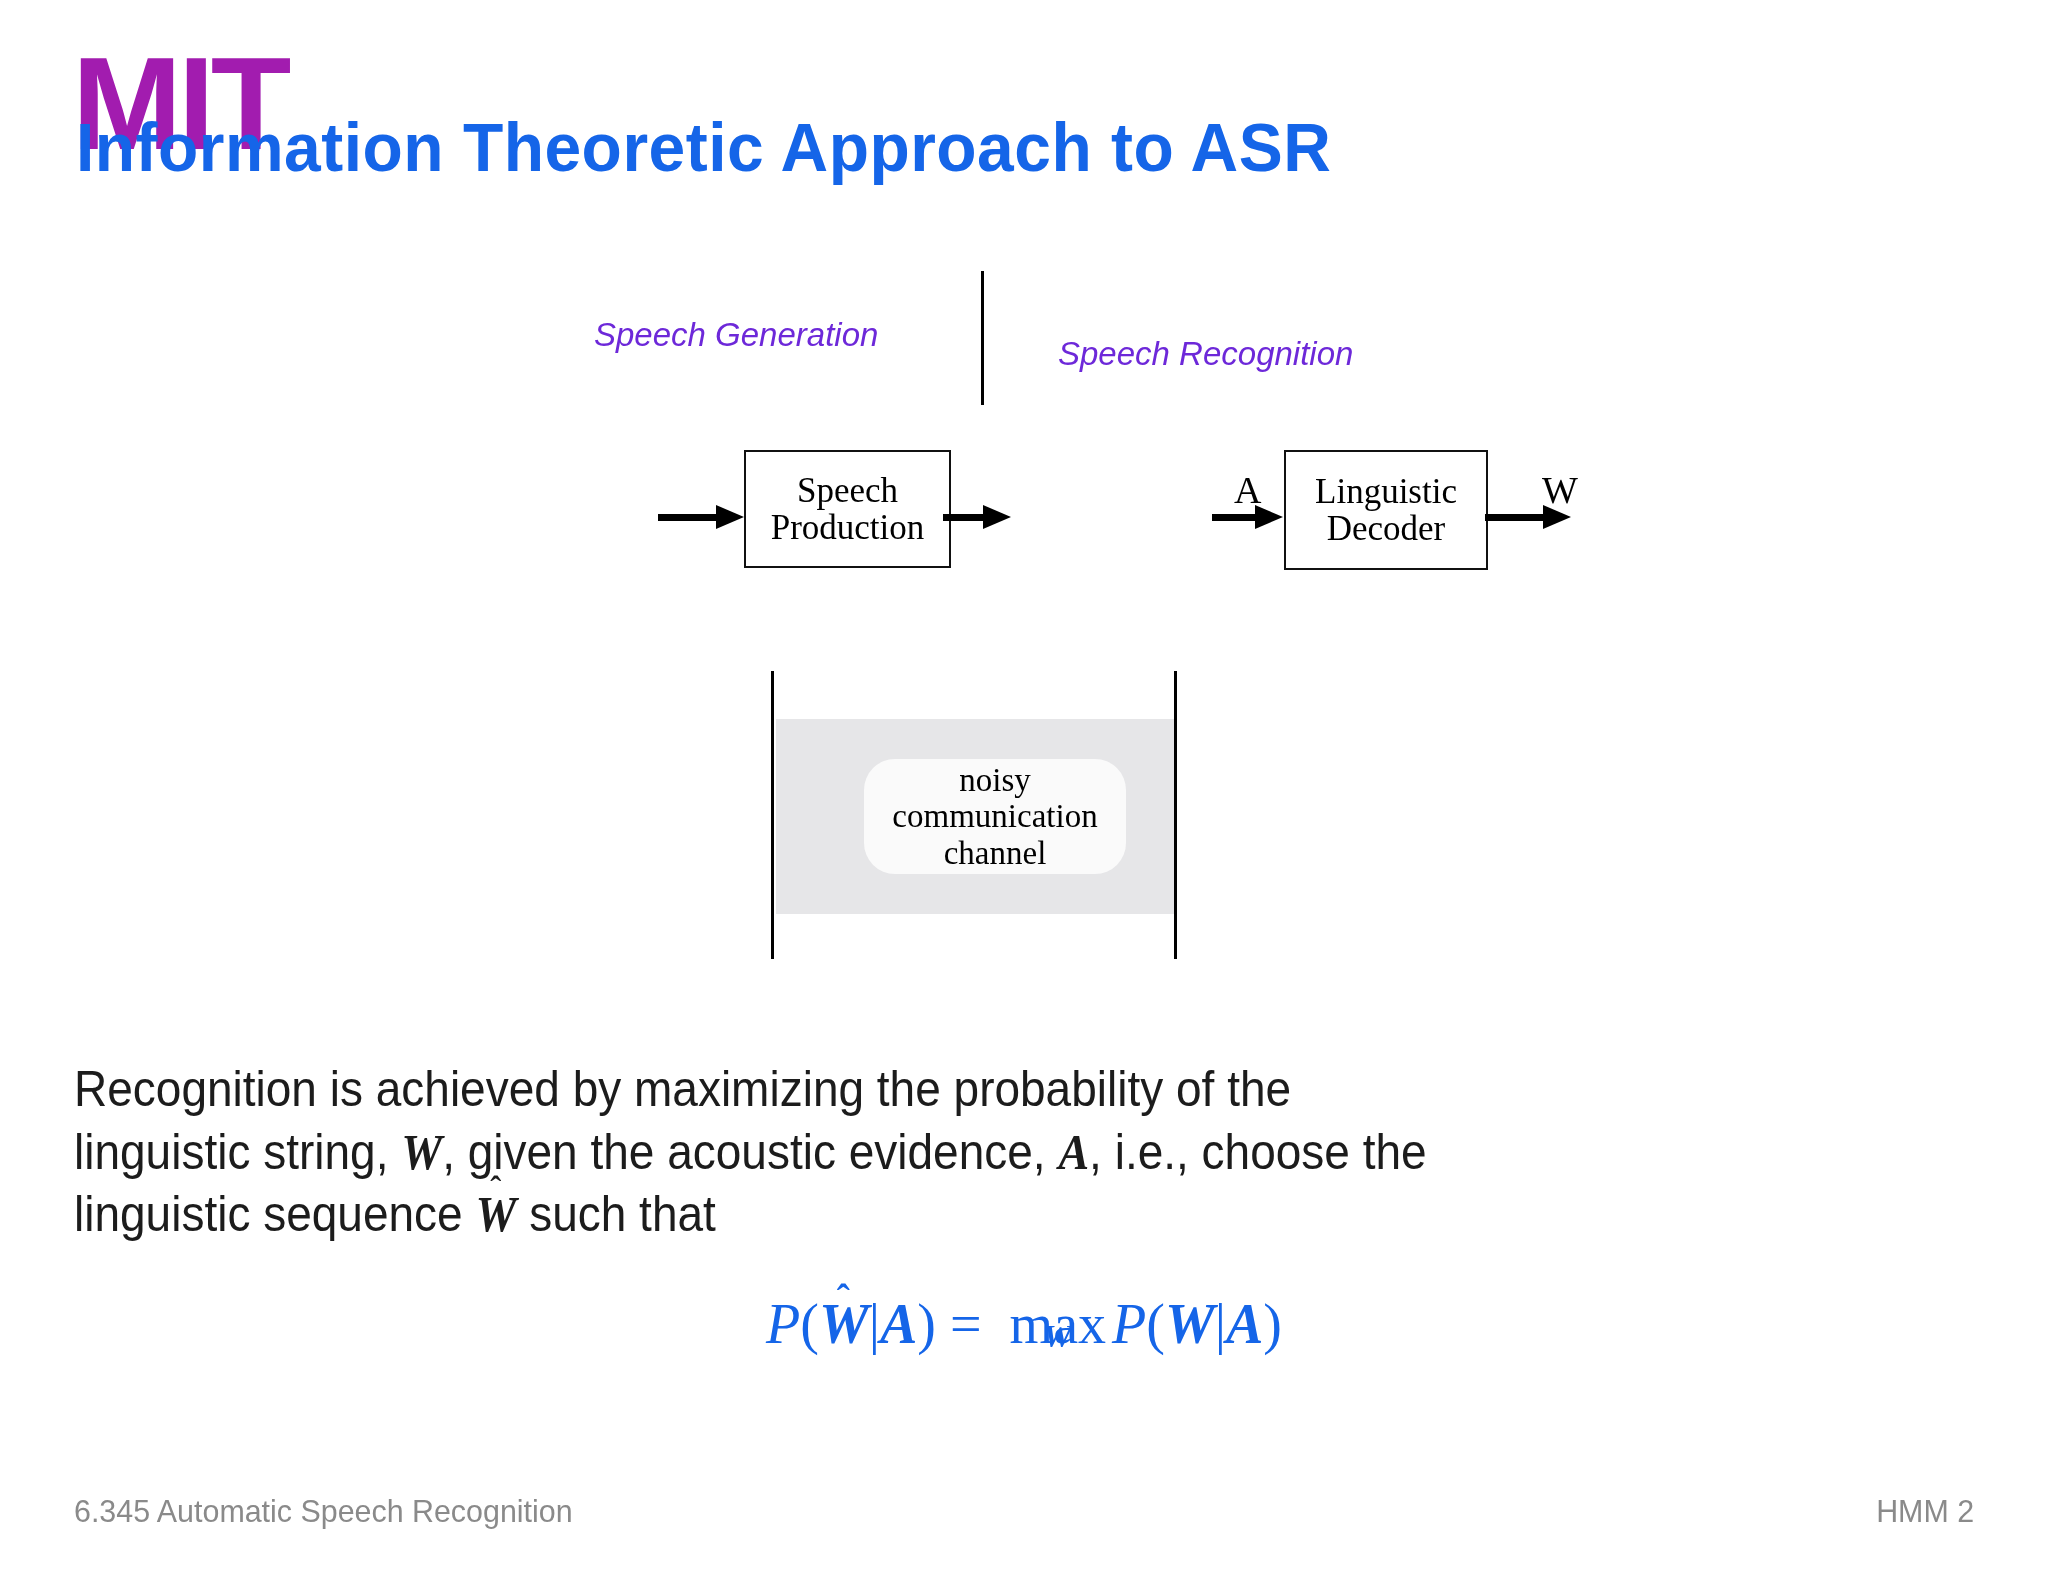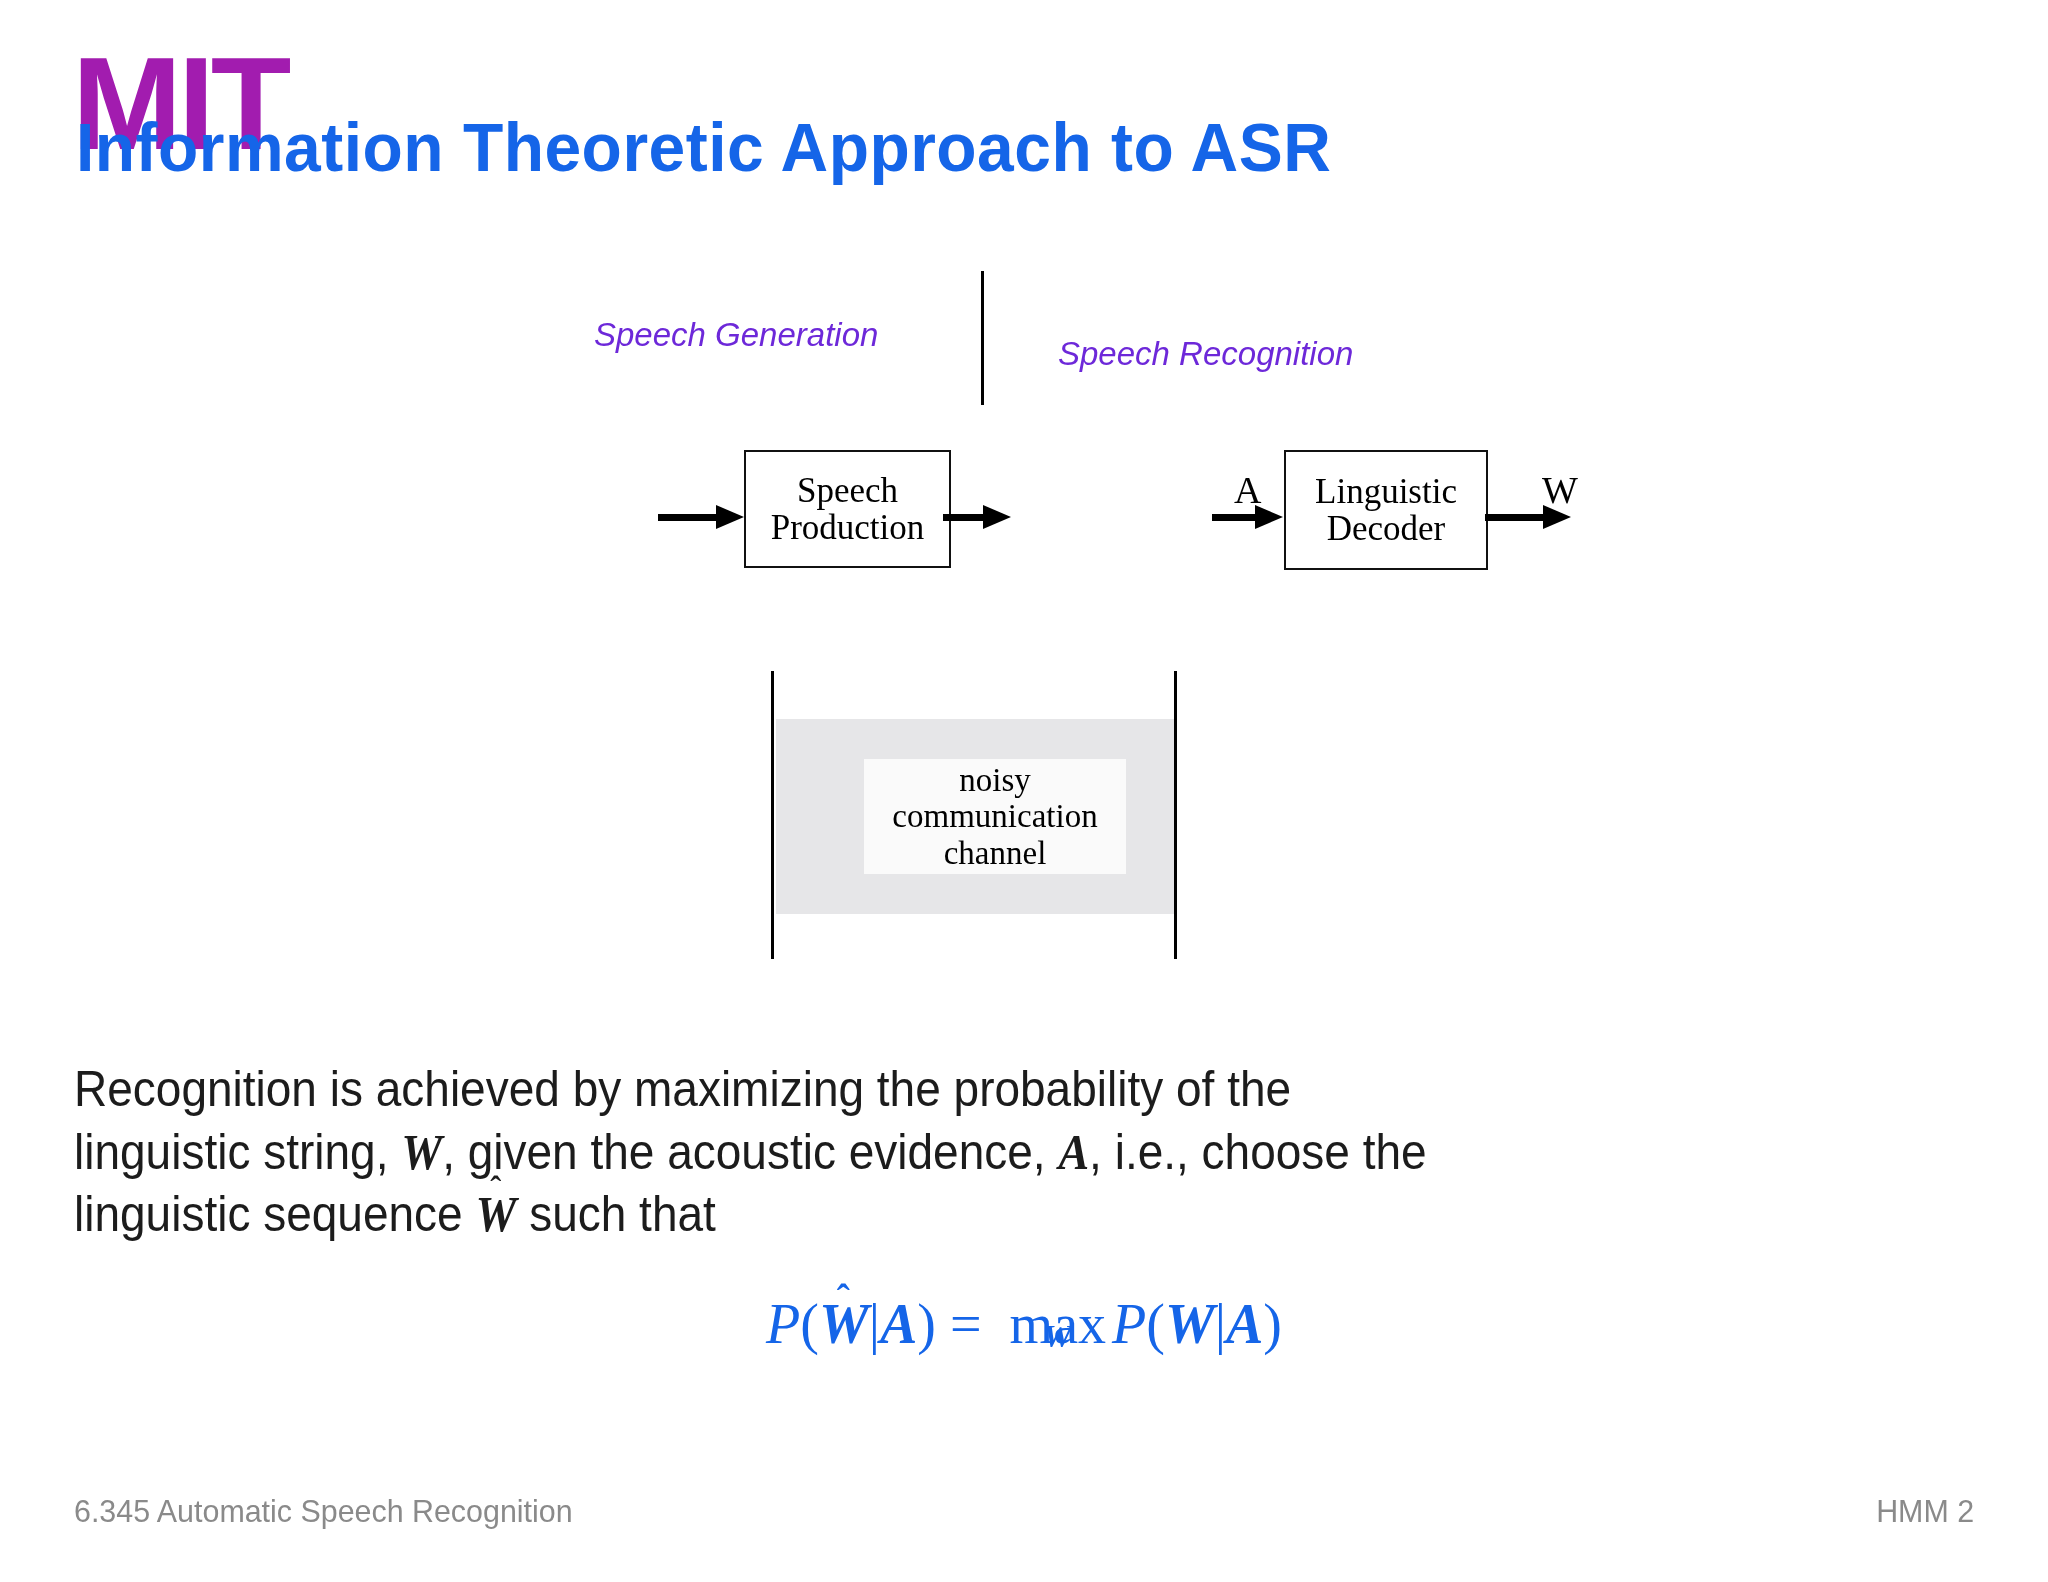--- a/index.html
+++ b/index.html
@@ -168,20 +168,21 @@
   .channel-box {
     position: absolute;
     left: 864px;
     top: 759px;
     width: 262px;
     height: 115px;
     background: #fafafa;
     display: flex;
     align-items: center;
     justify-content: center;
+    border-radius: 31px;
   }
   .channel-box-label {
     font-family: "Liberation Serif", serif;
     font-size: 33px;
     line-height: 1.1;
     text-align: center;
     color: #000000;
     white-space: nowrap;
   }
   .channel-box-label span { display: block; }

